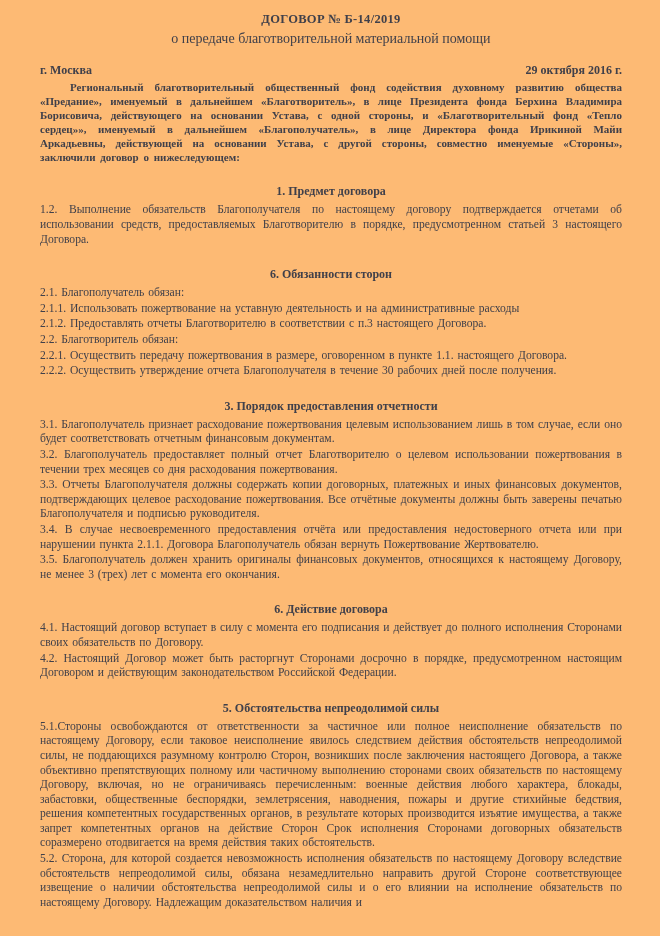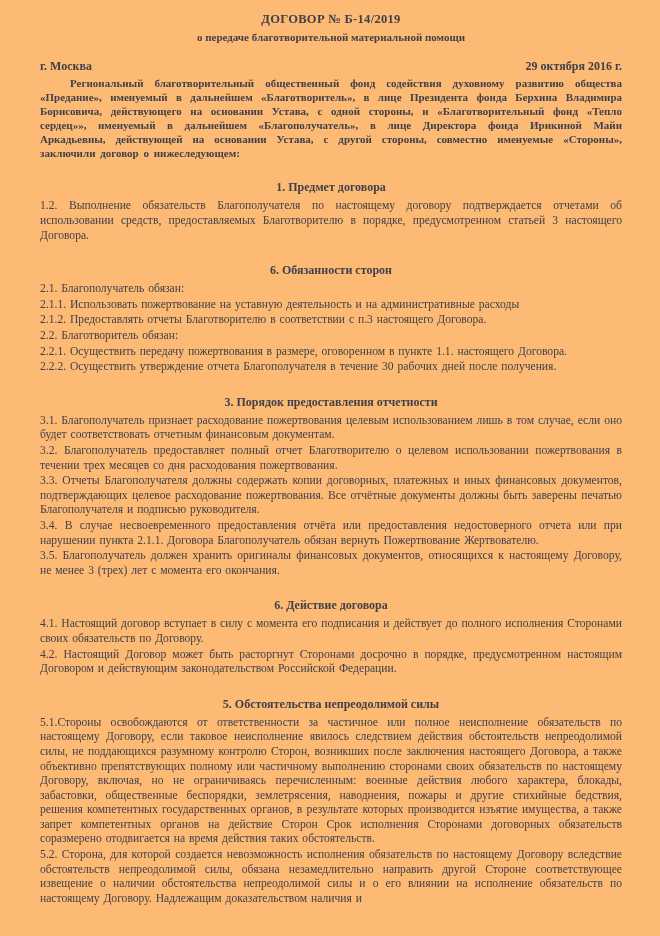--- a/index.html
+++ b/index.html
@@ -21,22 +21,22 @@
   }
   .doc-title {
     text-align: center;
     font-weight: bold;
     font-size: 12.5px;
     letter-spacing: 0.3px;
     margin: 0 0 4px 0;
   }
   .doc-subtitle {
     text-align: center;
-    font-weight: bold;
-    font-size: 11px;
+    font-weight: normal;
+    font-size: 14px;
     margin: 0 0 16px 0;
   }
   .place-date {
     display: flex;
     justify-content: space-between;
     font-weight: bold;
     font-size: 12px;
     margin: 0 0 2px 0;
     gap: 8px;
   }

